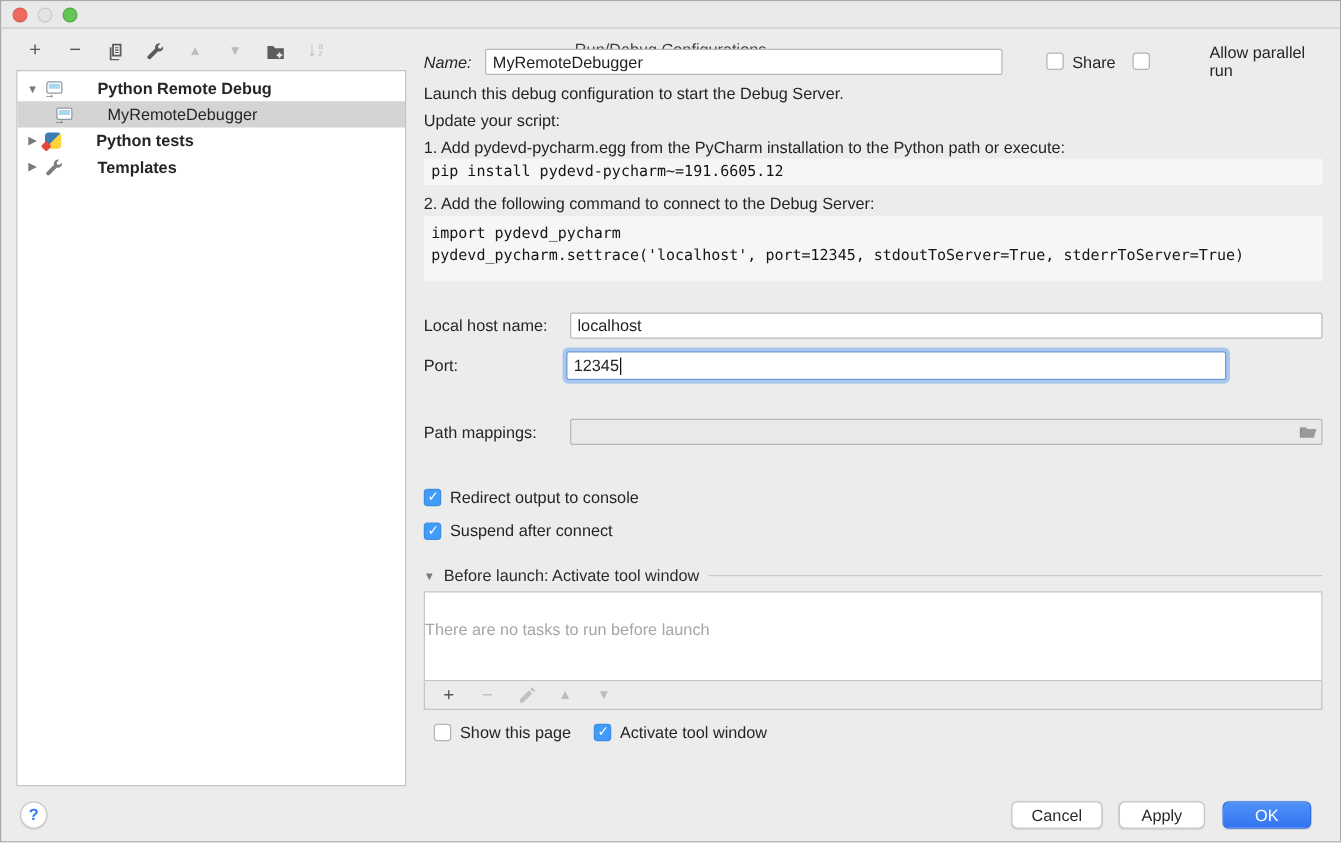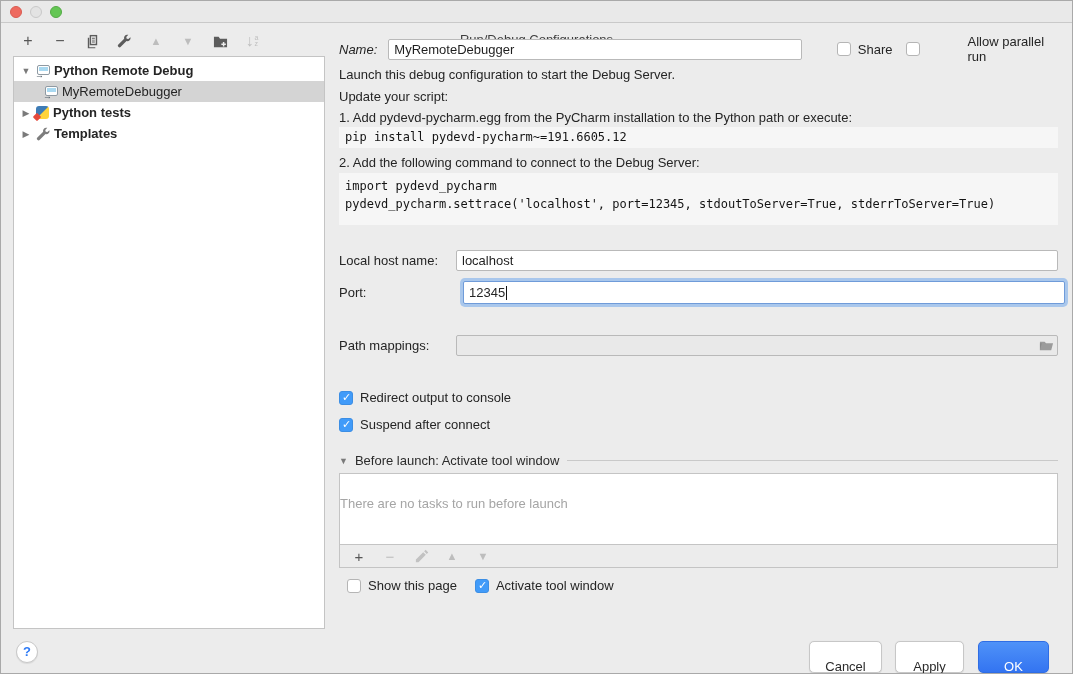--- a/index.html
+++ b/index.html
@@ -35,21 +35,21 @@
   .sort-ic{display:inline-flex;align-items:center;color:#bfbfbf;}
   .sort-letters{display:inline-flex;flex-direction:column;font-size:7px;line-height:6px;margin-left:1px;}
   .tree-panel{
     position:absolute;left:12px;top:55px;width:312px;height:573px;
     background:#ffffff;border:1px solid #c4c4c4;overflow:hidden;
   }
   .tree-row{display:flex;align-items:center;height:21px;padding-left:6px;gap:4px;white-space:nowrap;}
   .tree-row.selected{background:#d4d4d4;}
   .tree-row .indent{width:20px;flex:0 0 20px;}
   .arrow{width:12px;flex:0 0 12px;text-align:center;font-size:9px;color:#7a7a7a;}
-  .tree-label{font-weight:bold;}
+  .tree-label{font-weight:bold;margin-left:24px;}
   .tree-label.normal{font-weight:normal;}
   
   .rd-icon{position:relative;width:14px;height:12px;flex:0 0 14px;}
   .rd-icon .box{position:absolute;top:0;left:1px;right:0;bottom:2px;border:1px solid #8f9aa3;border-radius:2px;background:#fff;}
   .rd-icon .sky{position:absolute;top:2px;left:3px;right:2px;height:4px;background:#a9d9f1;}
   .rd-icon .arr{position:absolute;left:-1px;bottom:-3px;font-size:9px;color:#4d5b66;font-weight:bold;}
   
   .py-icon{position:relative;width:13px;height:13px;flex:0 0 13px;border-radius:3px;
     background:linear-gradient(135deg,#3e7cb6 49%,#ffd43b 51%);}
   .py-icon .dot{position:absolute;left:-2px;bottom:-1px;width:6px;height:6px;border-radius:1px;
@@ -103,21 +103,21 @@
   }
   .task-empty{color:#a5a5a5;margin-top:22px;}
   .task-toolbar{
     position:absolute;background:#ececec;border:1px solid #c4c4c4;border-top:none;
     display:flex;align-items:center;gap:13px;padding-left:10px;
   }
   
   .btn{
     position:absolute;height:22px;border-radius:5px;border:1px solid #c7c7c7;
     background:#ffffff;color:#2b2b2b;font-size:13px;text-align:center;line-height:20px;
-    box-shadow:0 0.5px 1px rgba(0,0,0,.1);padding:15px 14px;
+    box-shadow:0 0.5px 1px rgba(0,0,0,.1);padding:1px 14px;
   }
   .btn.primary{
     background:linear-gradient(#4f92f8,#3374f1);border-color:#2f6de4;color:#fff;
   }
 </style>
 </head>
 <body>
 
 <div class="window">
 
@@ -225,21 +225,21 @@
     <div class="codeblock" style="left:0;top:150px;width:719px;height:52px;padding-top:4px;">import pydevd_pycharm
 pydevd_pycharm.settrace('localhost', port=12345, stdoutToServer=True, stderrToServer=True)</div>
 
     <div class="row" style="left:0;top:230px;width:719px;">
       <span class="lbl">Local host name:</span>
       <input class="field" style="position: absolute; left: 117px; width: 602px;" value="localhost">
     </div>
 
     <div class="row" style="left:0;top:262px;width:719px;">
       <span class="lbl">Port:</span>
-      <div class="field-focus" style="left:124px;width:602px;">
+      <div class="field-focus" style="left:114px;width:528px;">
         <span>12345</span>
           <span class="caret"></span>
       </div>
     </div>
 
     <div class="row" style="left:0;top:315px;width:719px;">
       <span class="lbl">Path mappings:</span>
       <input class="field" disabled="" style="position: absolute; left: 117px; width: 602px;" value="">
       <svg class="folder-ic" viewBox="0 0 16 16" style="position:absolute;left:700px;">
           <path d="M1 4h5l1.5 1.5H15L13 13H1z"></path>

